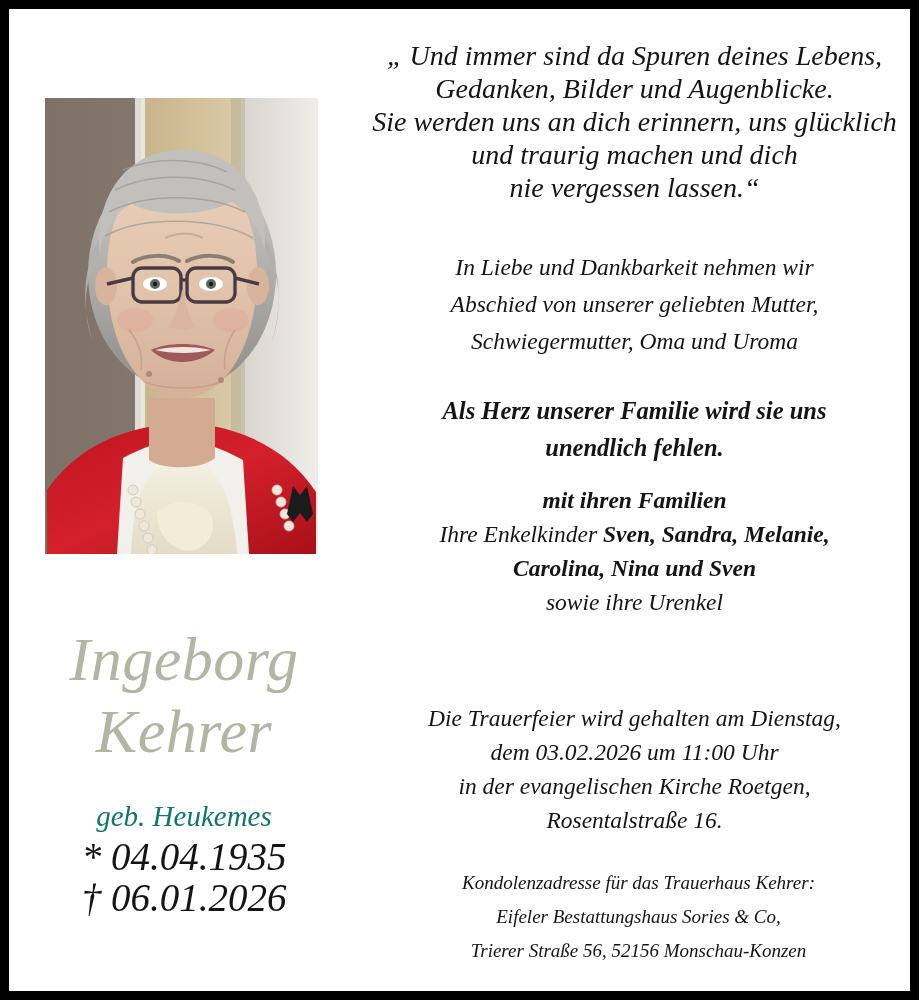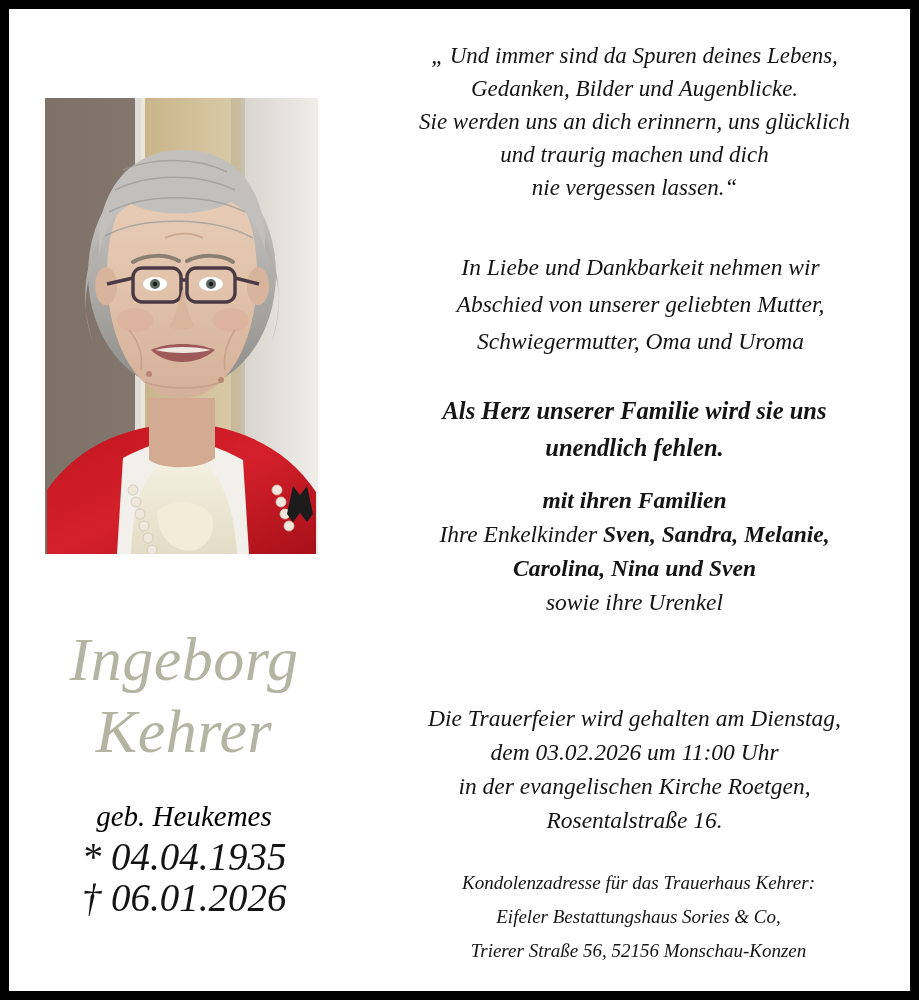--- a/index.html
+++ b/index.html
@@ -70,21 +70,21 @@
     font-size: 62px;
     line-height: 72px;
     color: #b3b4a2;
     letter-spacing: 0.5px;
   }
   .maiden-name {
     margin-top: 30px;
     font-style: italic;
     font-size: 29px;
     line-height: 39px;
-    color: #000000;
+    color: #0f766e;
   }
   .date-line {
     font-style: italic;
     font-size: 39px;
     line-height: 41px;
     color: #141414;
   }
 
   
   .right-col {
@@ -96,28 +96,28 @@
     text-align: center;
     color: #141414;
   }
 
   .verse {
     position: absolute;
     top: 30px;
     left: 0;
     width: 100%;
     font-style: italic;
-    font-size: 23px;
+    font-size: 28px;
     line-height: 33px;
   }
 
   .farewell {
     position: absolute;
     top: 240px;
-    left: 6px;
+    left: 0;
     width: 100%;
     font-style: italic;
     font-size: 23.5px;
     line-height: 37px;
     text-align: center;
   }
 
   .tribute {
     position: absolute;
     top: 383px;

